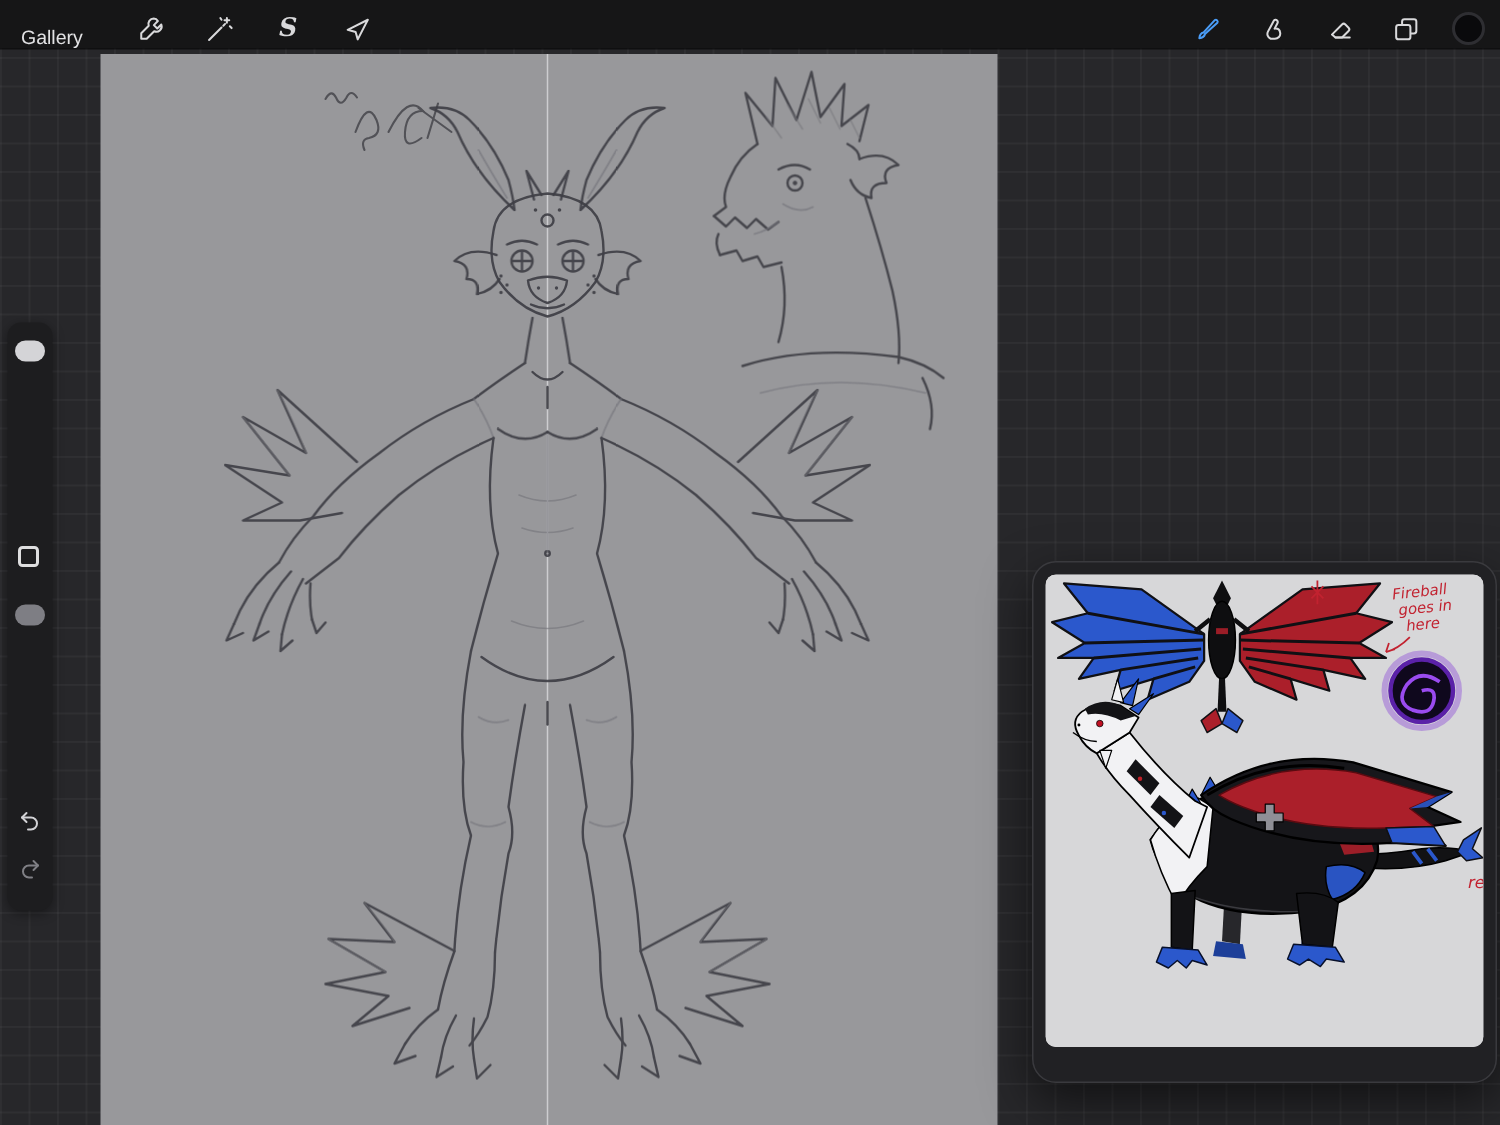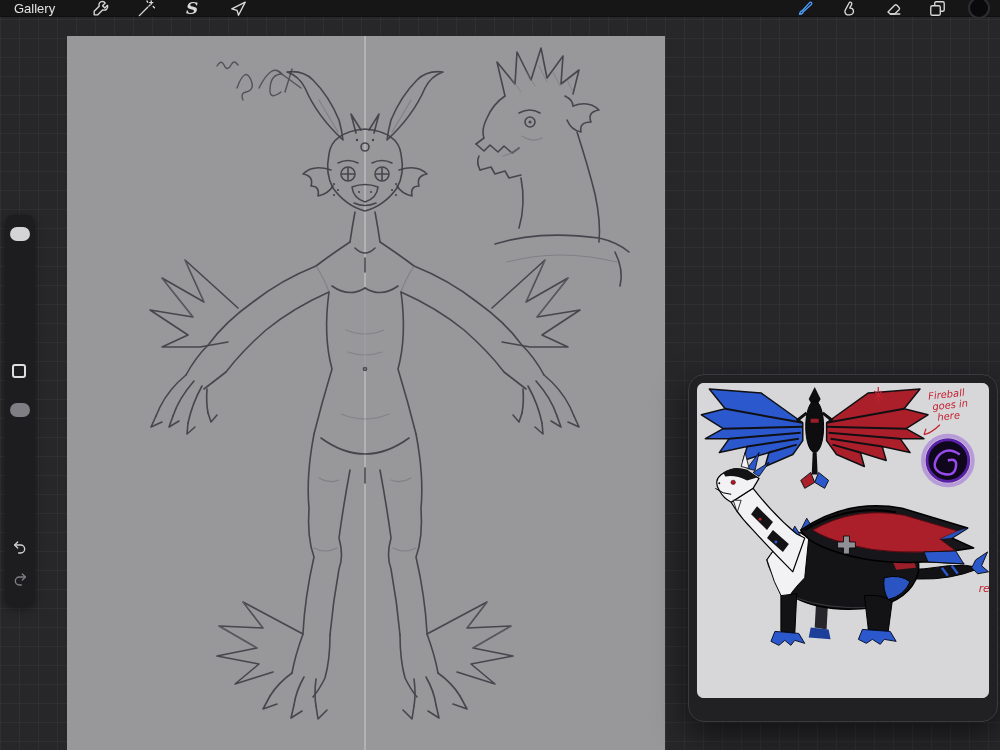--- a/index.html
+++ b/index.html
@@ -7,22 +7,22 @@
     width:1000px;height:750px;position:relative;overflow:hidden;
     background-color:#27272a;
     background-image:
       linear-gradient(rgba(255,255,255,.035) 1px, transparent 1px),
       linear-gradient(90deg, rgba(255,255,255,.035) 1px, transparent 1px);
     background-size:19px 19px;
     font-family:"Liberation Sans", sans-serif;
   }
   
   .topbar{
-    position:absolute;top:0;left:0;right:0;height:16px;background:#161617;
-    display:flex;align-items:center;z-index:30;box-shadow:0 1px 0 rgba(0,0,0,.6);
+    position:absolute;top:0;left:0;right:0;height:32px;background:#161617;
+    display:flex;align-items:flex-end;z-index:30;box-shadow:0 1px 0 rgba(0,0,0,.6);
   }
   .gallery-btn{color:#e2e2e4;font-size:13px;padding:0 14px;cursor:default}
   .tool-group{display:flex;align-items:center}
   .tool-group.left{margin-left:18px;gap:20px}
   .tool-group.right{margin-left:auto;margin-right:10px;gap:18px}
   .tool{width:26px;height:26px;display:flex;align-items:center;justify-content:center;color:#d9d9db}
   .tool svg{width:19px;height:19px}
   .tool.active{color:#4a9df8}
   .sel-glyph{font-family:"DejaVu Serif",serif;font-style:italic;font-weight:bold;font-size:17px;line-height:1}
   .color-swatch{width:22px;height:22px;border-radius:50%;background:#0a0a0c;border:2px solid #2e2e32;box-sizing:border-box}

